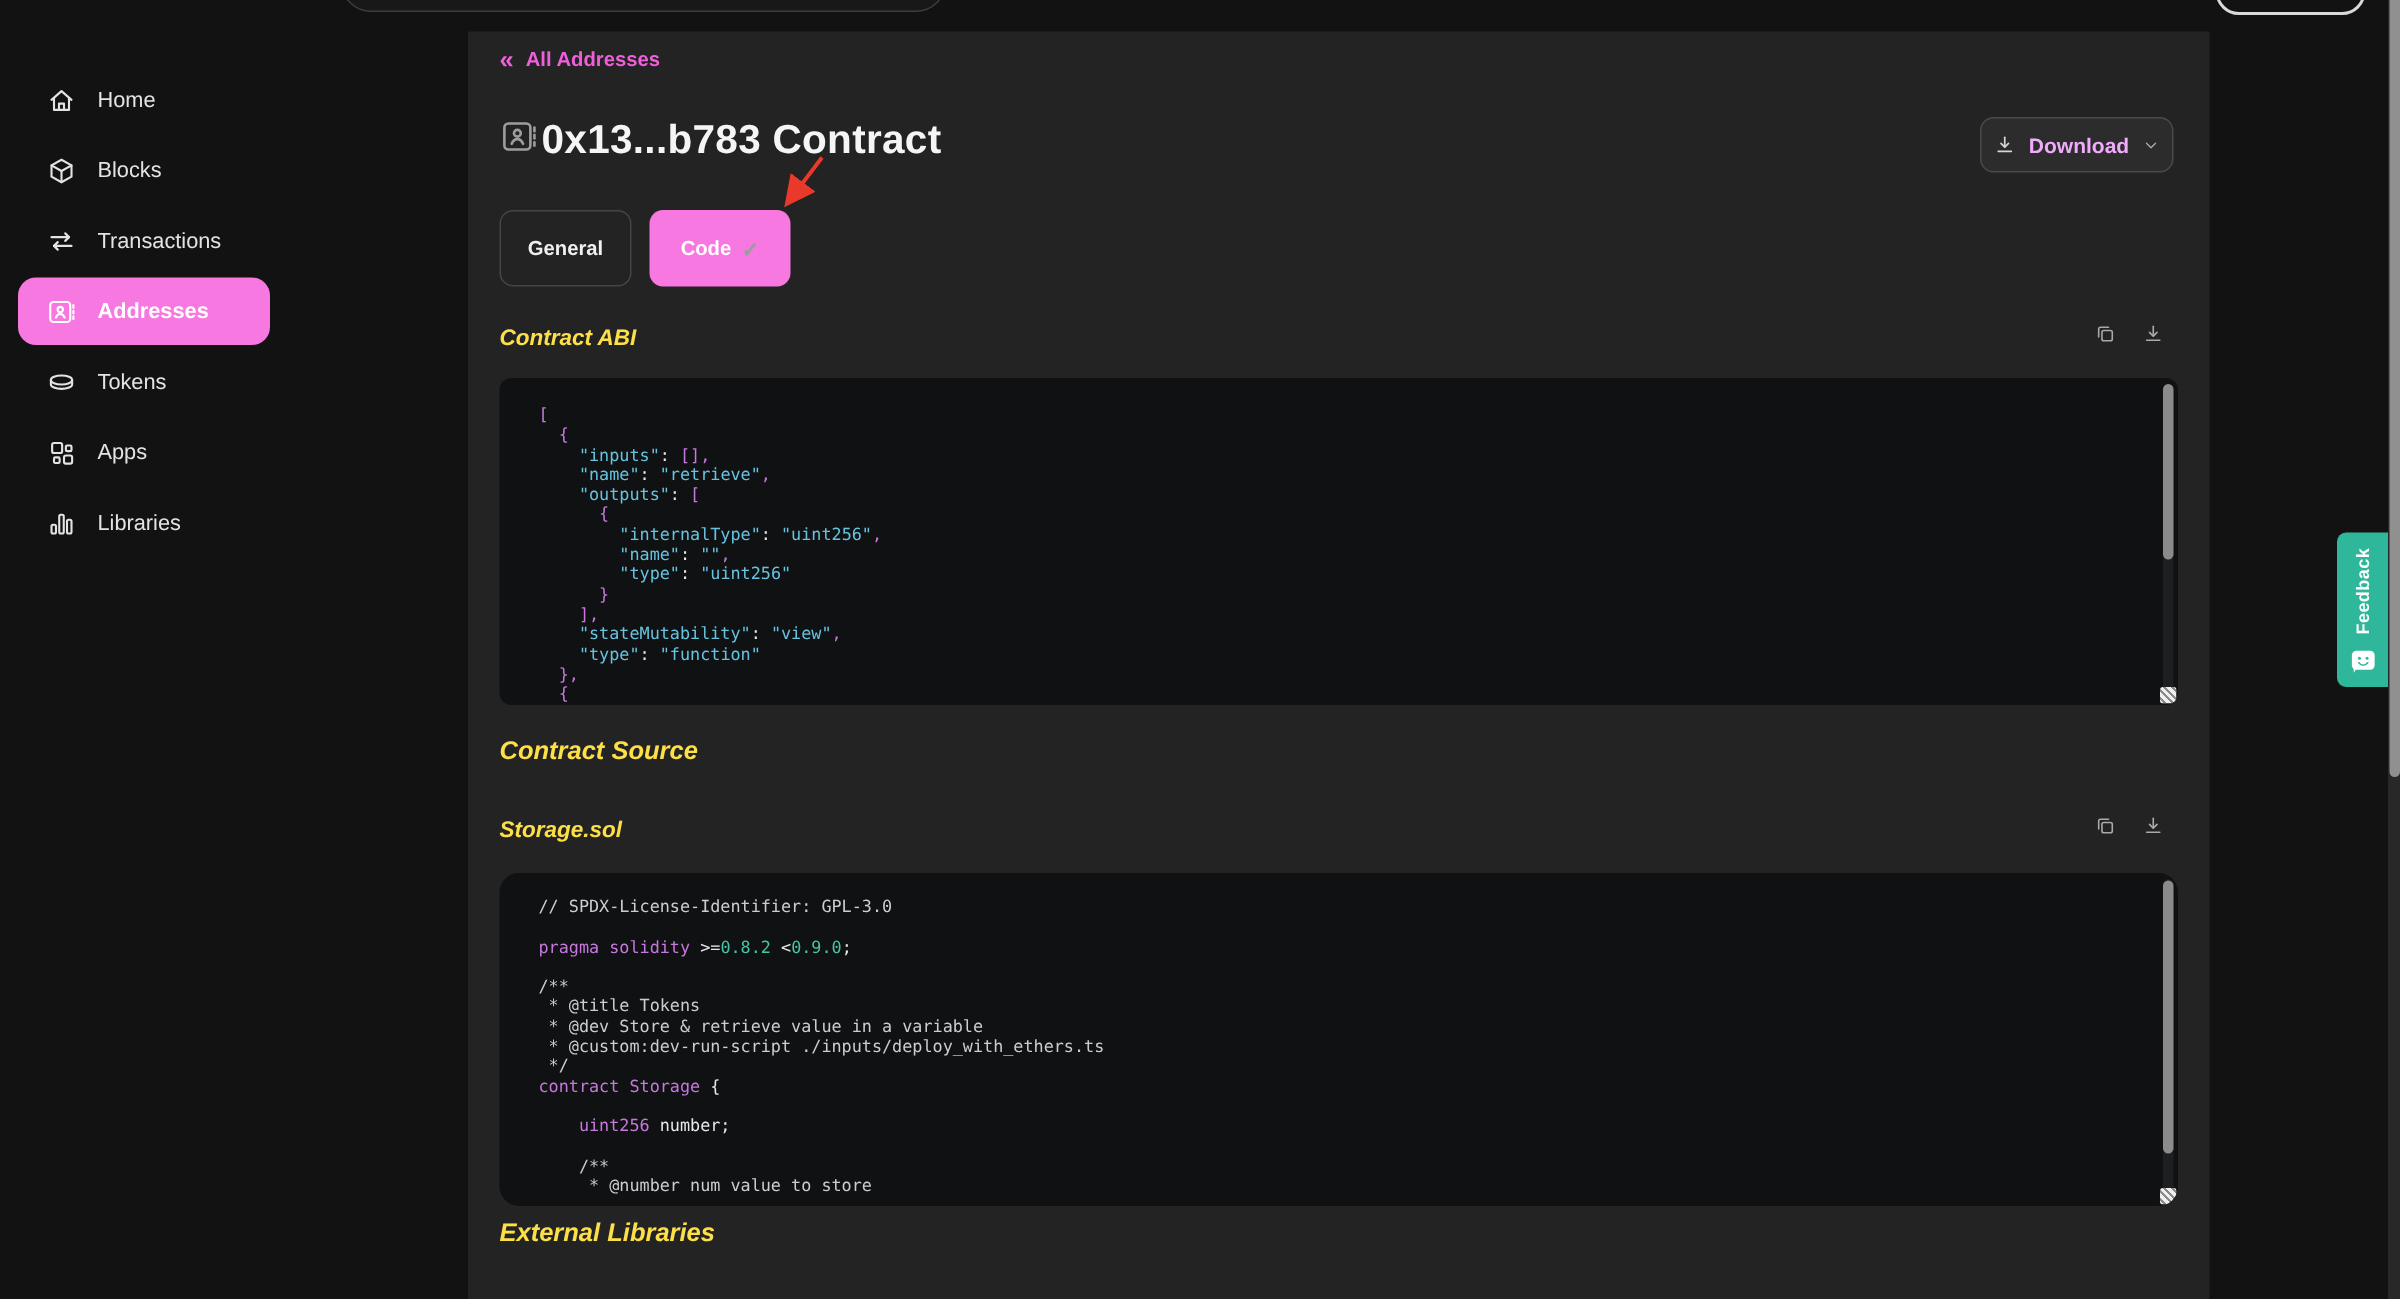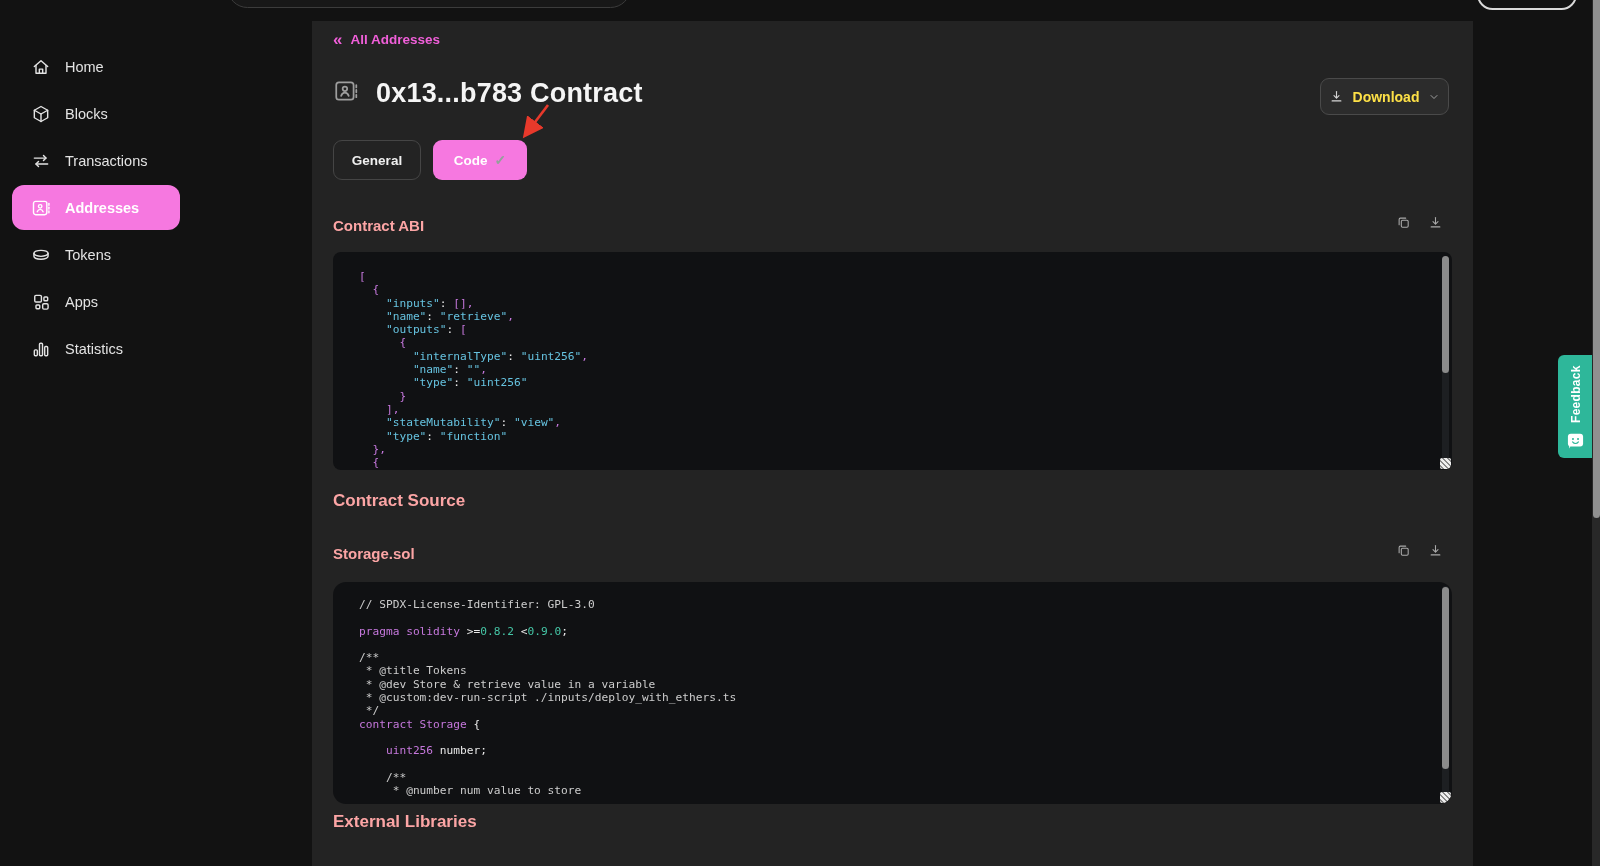--- a/index.html
+++ b/index.html
@@ -21,38 +21,38 @@
   .nicon { width:20px; height:20px; display:flex; align-items:center; justify-content:center; }
   .nicon svg { width:20px; height:20px; stroke:currentColor; fill:none; stroke-width:1.7; stroke-linecap:round; stroke-linejoin:round; }
 
   
   .panel { position:absolute; left:312px; top:21px; width:1161px; height:845px; background:#232323; }
 
   .back { position:absolute; top:11px; left:21px; display:flex; align-items:center; gap:8px;
     color:#f05fd9; font-size:13.5px; font-weight:600; cursor:pointer; }
   .back .guill { font-size:17px; line-height:13px; }
 
-  .title-row { position:absolute; top:57px; left:21px; display:flex; align-items:flex-start; gap:17px; }
+  .title-row { position:absolute; top:57px; left:21px; display:flex; align-items:flex-end; gap:2px; }
   .title-row h1 { color:#f5f5f5; font-size:27px; font-weight:600; letter-spacing:.2px; }
   .cicon svg { width:26px; height:26px; stroke:#9e9e9e; fill:none; stroke-width:1.6; stroke-linecap:round; }
 
   .download-btn { position:absolute; top:57px; left:1008px; width:129px; height:37px;
-    background:#2c2c2c; border:1px solid #4a4a4a; border-radius:9px; color:#fde047;
+    background:#2c2c2c; border:1px solid #4a4a4a; border-radius:9px; color:#f0abfc;
     display:flex; align-items:center; justify-content:center; gap:9px; font-size:14px; font-weight:600; cursor:pointer; }
   .download-btn svg { stroke:#d6d6d6; fill:none; stroke-width:1.8; stroke-linecap:round; stroke-linejoin:round; }
 
-  .tab { position:absolute; top:119px; height:40px; border-radius:9px; border:1px solid #454545;
+  .tab { position:absolute; top:119px; height:51px; border-radius:9px; border:1px solid #454545;
     color:#f0f0f0; font-size:13.5px; font-weight:600; display:flex; align-items:center; justify-content:center;
     background:transparent; cursor:pointer; gap:7px; }
   .tab.t0 { left:21px; width:88px; }
   .tab.t1 { left:121px; width:94px; border:none; background:#f678e0; color:#ffffff; }
   .tab.t2 { left:227px; width:162px; }
   .tab .check { color:#93a09a; font-size:14px; font-weight:700; }
 
-  .sec-title { position:absolute; left:21px; color:#fca5a5; font-weight:600; }
+  .sec-title { position:absolute; left:21px; color:#fde047; font-weight:600;font-style:italic; }
   .abi-title { top:196px; font-size:15px; }
   .src-heading { top:470px; font-size:17px; }
   .file-title { top:524px; font-size:15px; }
   .ext-heading { top:791px; font-size:17px; }
 
   .sec-icons { position:absolute; left:1084px; display:flex; gap:17px; color:#aaaaaa; }
   .sec-icons.i-abi { top:194px; }
   .sec-icons.i-src { top:522px; }
   .sec-icons svg { width:15px; height:15px; stroke:currentColor; fill:none; stroke-width:1.7; stroke-linecap:round; stroke-linejoin:round; cursor:pointer; }
 
@@ -159,21 +159,21 @@
       <span>Apps</span>
     </div>
     <div class="nav-item" style="top:326px">
       <span class="nicon">
         <svg viewBox="0 0 24 24">
             <rect x="4" y="13" width="3.6" height="7" rx="1.2"></rect>
             <rect x="10.2" y="5" width="3.6" height="15" rx="1.2"></rect>
             <rect x="16.4" y="9" width="3.6" height="11" rx="1.2"></rect>
           </svg>
       </span>
-      <span>Statistics</span>
+      <span>Libraries</span>
     </div>
   </nav>
 
   <main class="panel">
 
     <div class="back">
       <span class="guill">«</span>
       <span>All Addresses</span>
     </div>
 

